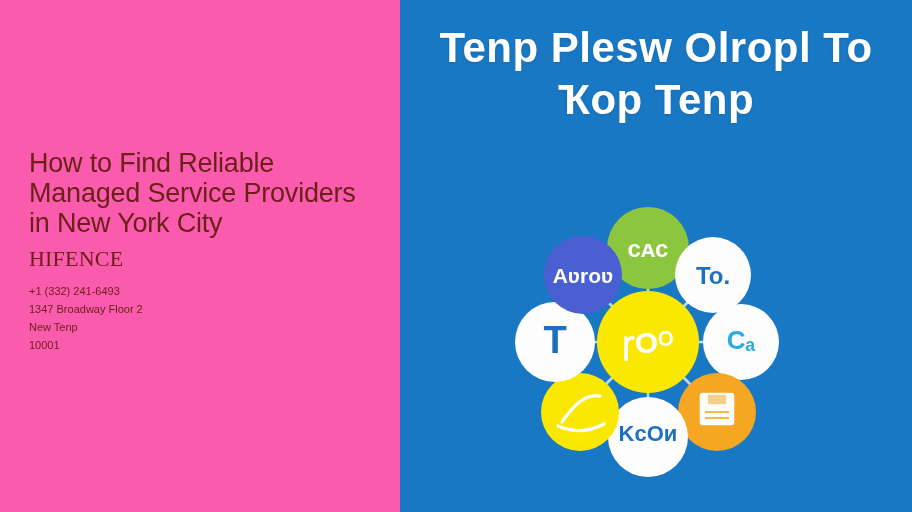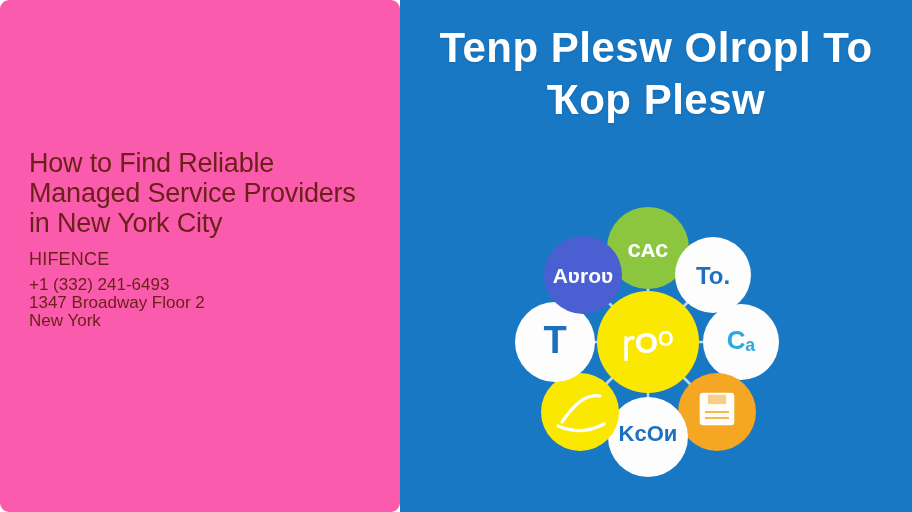--- a/index.html
+++ b/index.html
@@ -21,49 +21,48 @@
   }
 
   
   .left-panel {
     position: relative;
     width: 400px;
     height: 512px;
     background: #fb5bad;
     box-sizing: border-box;
     overflow: hidden;
-    border-radius: 9px;
   }
   .left-inner {
     position: absolute;
     left: 29px;
     top: 148px;
     width: 348px;
   }
   .article-title {
     font-family: "Liberation Sans", sans-serif;
     font-size: 27px;
     line-height: 30px;
     font-weight: 400;
     color: #6d2018;
     letter-spacing: -0.2px;
     margin: 0 0 10px 0;
   }
   .brand-name {
-    font-family: Liberation Sans, sans-serif;
-    font-size: 18px;
+    font-family: Liberation Serif, serif;
+    font-size: 22px;
     line-height: 22px;
     font-weight: 400;
     color: #6d2018;
     letter-spacing: 0.2px;
-    margin: 0 0 6px 0;
+    margin: 0 0 12px 0;
   }
   .contact-line {
     font-family: "Liberation Sans", sans-serif;
-    font-size: 17px;
+    font-size: 11px;
     line-height: 18px;
     color: #6d2018;
     margin: 0;
     white-space: nowrap;
   }
   .source-url {
     font-family: "Liberation Sans", sans-serif;
     font-size: 9.5px;
     line-height: 19px;
     color: #6d2018;
@@ -121,30 +120,31 @@
 
   <div class="left-panel">
     <div class="left-inner">
 
       <h1 class="article-title">How to Find Reliable Managed Service Providers in New York City</h1>
 
       <div class="brand-name">HIFENCE</div>
 
       <p class="contact-line">+1 (332) 241-6493</p>
       <p class="contact-line">1347 Broadway Floor 2</p>
-      <p class="contact-line">New York</p>
+      <p class="contact-line">New Tenp</p>
+      <p class="contact-line">10001</p>
 
     </div>
   </div>
 
   <div class="right-panel">
 
     <div class="hero-heading">
       <span class="hero-line">Tenp Plesw Olropl  To</span>
-      <span class="hero-line">Ҡop Plesw</span>
+      <span class="hero-line">Ҡop Tenp</span>
     </div>
 
     <div class="diagram">
       <svg width="305" height="325" viewBox="0 0 305 325" xmlns="http://www.w3.org/2000/svg">
 
         <g stroke="#bcd9f0" stroke-width="2.6" stroke-linecap="round">
           <line x1="148" y1="162" x2="148" y2="74"></line>
           <line x1="148" y1="162" x2="210" y2="100"></line>
           <line x1="148" y1="162" x2="236" y2="162"></line>
           <line x1="148" y1="162" x2="210" y2="224"></line>

